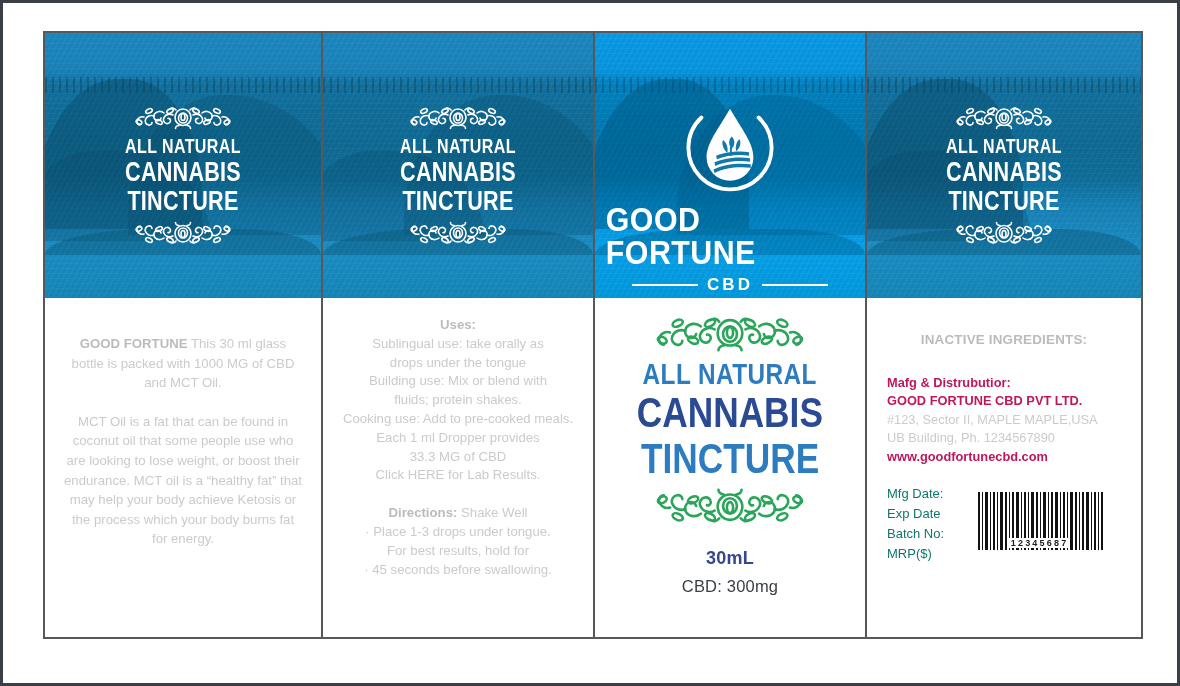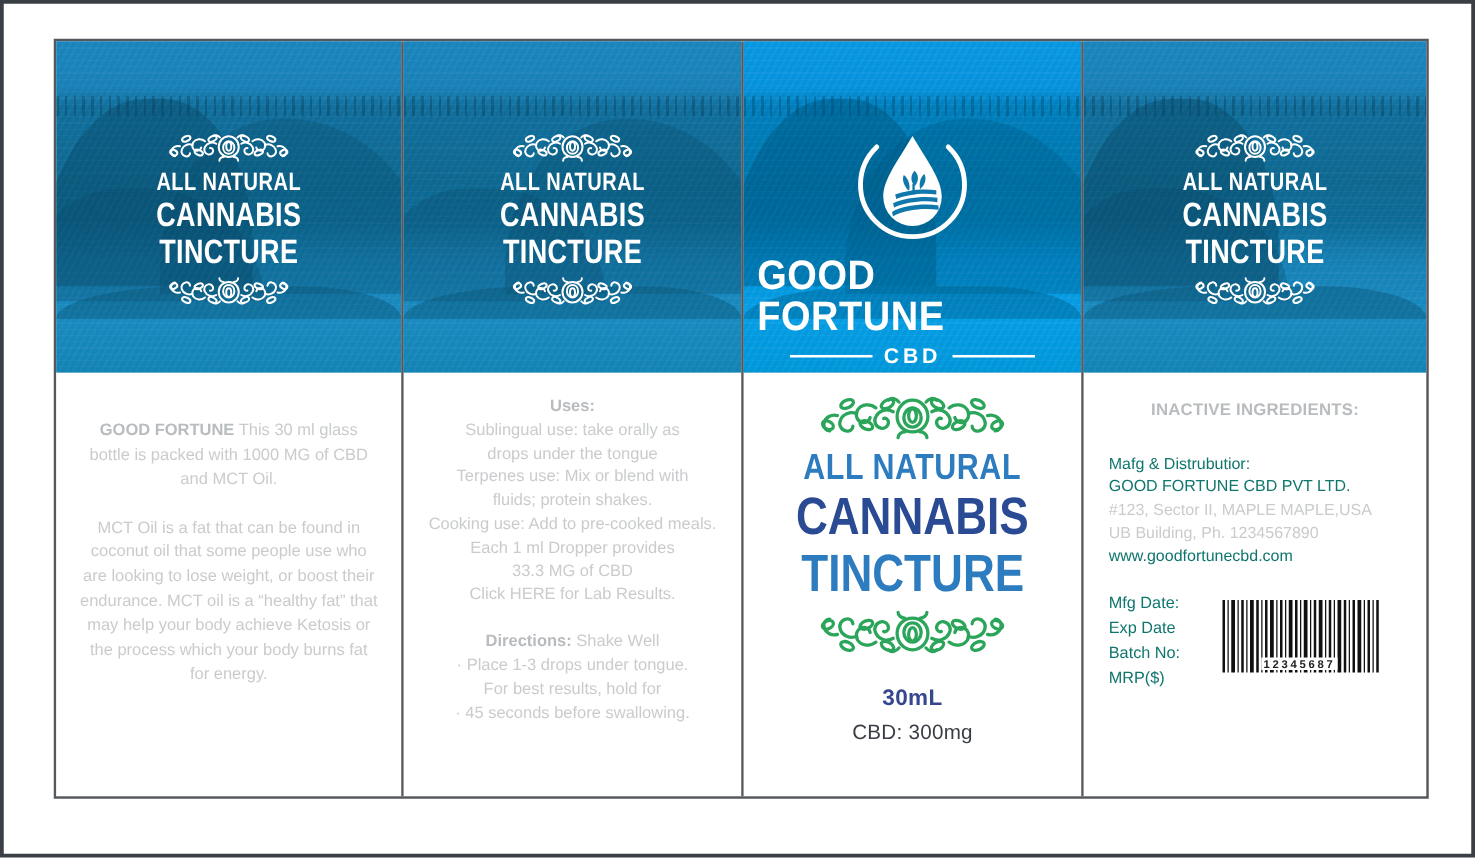--- a/index.html
+++ b/index.html
@@ -268,41 +268,41 @@
     letter-spacing: 0.3px;
   }
   .front-cbd {
     margin-top: 8px;
     font-size: 16.5px;
     color: #3a3f45;
     letter-spacing: 0.2px;
   }
 
   
-  .panel-p4 .body { padding: 22px 14px 10px; }
+  .panel-p4 .body { padding: 34px 14px 10px; }
   .ing-head {
     color: #b9bcbf;
     font-weight: 700;
     font-size: 13.4px;
     text-align: center;
     margin: 0 0 1px;
     letter-spacing: 0.2px;
   }
   .mfg-block {
     margin-top: 27px;
     text-align: left;
     padding-left: 6px;
   }
   .mfg-line {
     color: #c9cbcd;
     font-size: 12.8px;
     line-height: 18.4px;
     margin: 0;
   }
-  .mfg-line.bold { font-weight: 400; color: #0f766e; }
+  .mfg-line.bold { font-weight: 700; color: #be185d; }
   .meta-row {
     margin-top: 18px;
     display: flex;
     align-items: flex-start;
     padding-left: 6px;
     gap: 8px;
   }
   .meta-labels { flex: 0 0 auto; }
   .meta-label {
     color: #0f766e;
@@ -471,21 +471,21 @@
               <path d="M110 10c-3-4-8-5-11-2"></path>
                 <path d="M138 10c3-4 8-5 11-2"></path>
             </g>
           </svg>
         </div>
       </div>
       <div class="body">
         <p class="txt"><b>Uses:</b></p>
         <p class="txt">Sublingual use: take orally as</p>
         <p class="txt">drops under the tongue</p>
-        <p class="txt">Terpenes use: Mix or blend with</p>
+        <p class="txt">Building use: Mix or blend with</p>
         <p class="txt">fluids; protein shakes.</p>
         <p class="txt">Cooking use: Add to pre-cooked meals.</p>
         <p class="txt">Each 1 ml Dropper provides</p>
         <p class="txt">33.3 MG of CBD</p>
         <p class="txt">Click HERE for Lab Results.</p>
         <p class="txt gap"><b>Directions:</b><span> Shake Well</span></p>
         <p class="txt">· Place 1-3 drops under tongue.</p>
         <p class="txt">For best results, hold for</p>
         <p class="txt">· 45 seconds before swallowing.</p>
       </div>

